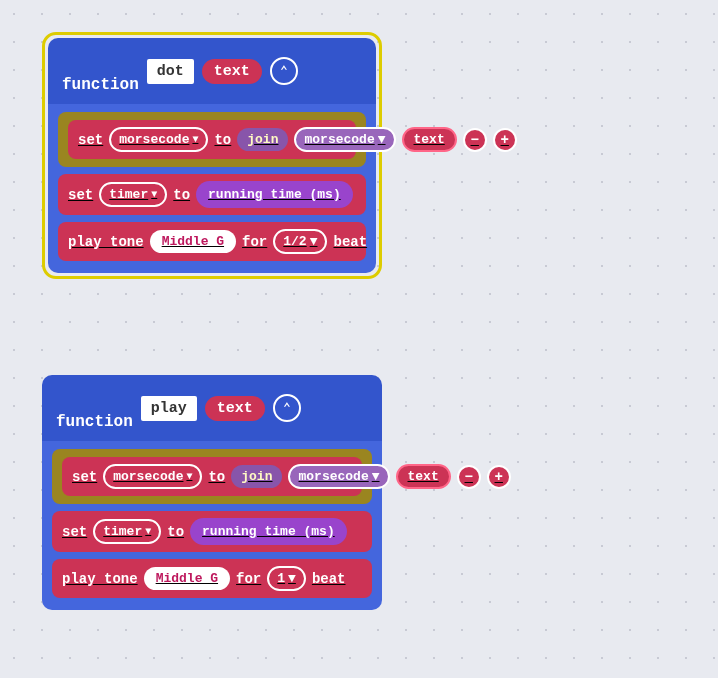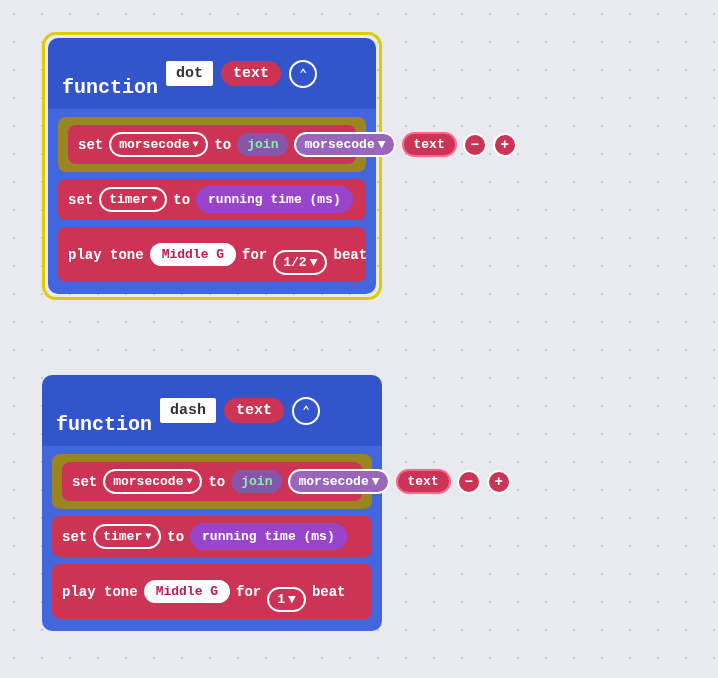--- a/index.html
+++ b/index.html
@@ -41,21 +41,21 @@
       background-color: #4466dd;
       border-radius: 0 0 10px 10px;
       padding: 8px 10px 12px 10px;
       display: flex;
       flex-direction: column;
       gap: 7px;
     }
 
     .fn-label {
       color: white;
-      font-size: 20px;
+      font-size: 16px;
       font-weight: bold;
       margin-top: 28px;
     }
 
     .fn-name-badge {
       background-color: white;
       border-radius: 2px;
       padding: 4px 10px;
       font-size: 15px;
       color: #333;
@@ -106,21 +106,21 @@
     }
 
     .var-dropdown .arrow {
       font-size: 10px;
     }
 
     .join-badge {
       background-color: #8855aa;
       border-radius: 14px;
       padding: 4px 10px;
-      color: #86efac;
+      color: #fef9c3;
       font-size: 13px;
       white-space: nowrap;
     }
 
     .morsecode-dropdown {
       background-color: #9966bb;
       border: 2px solid white;
       border-radius: 14px;
       padding: 3px 8px;
       color: white;
@@ -195,21 +195,20 @@
       background-color: #cc3355;
       border: 2px solid white;
       border-radius: 14px;
       padding: 3px 8px;
       color: white;
       font-size: 13px;
       display: flex;
       align-items: center;
       gap: 3px;
       cursor: pointer;
-      margin-top: 16px;
     }
 
     
     .dot-wrapper {
       border: 3px solid #ddcc00;
       border-radius: 14px;
       padding: 3px;
       background-color: transparent;
     }
 
@@ -223,20 +222,21 @@
       gap: 7px;
     }
 
     .row-block-inner {
       background-color: #cc3355;
       border-radius: 8px;
       padding: 7px 10px;
       display: flex;
       align-items: center;
       gap: 6px;
+      text-decoration: underline;
     }
   </style>
 </head>
 <body>
 
 <div class="block-container dot-wrapper" style="left: 42px; top: 32px; width: 340px;">
   <div class="function-block">
     <div class="function-header">
       <span class="fn-label">function</span>
       <span class="fn-name-badge">dot</span>
@@ -287,21 +287,21 @@
         <span class="row-text">beat</span>
       </div>
     </div>
   </div>
 </div>
 
 <div class="block-container" style="left: 42px; top: 375px; width: 340px;">
   <div class="function-block">
     <div class="function-header">
       <span class="fn-label">function</span>
-      <span class="fn-name-badge">dash</span>
+      <span class="fn-name-badge">play</span>
       <span class="fn-param-badge">text</span>
       <div class="fn-arrow-btn">
         <span>⌃</span>
       </div>
     </div>
     <div class="function-body">
 
       <div class="set-block-body">
         <div class="row-block-inner">
           <span class="row-text">set</span>

